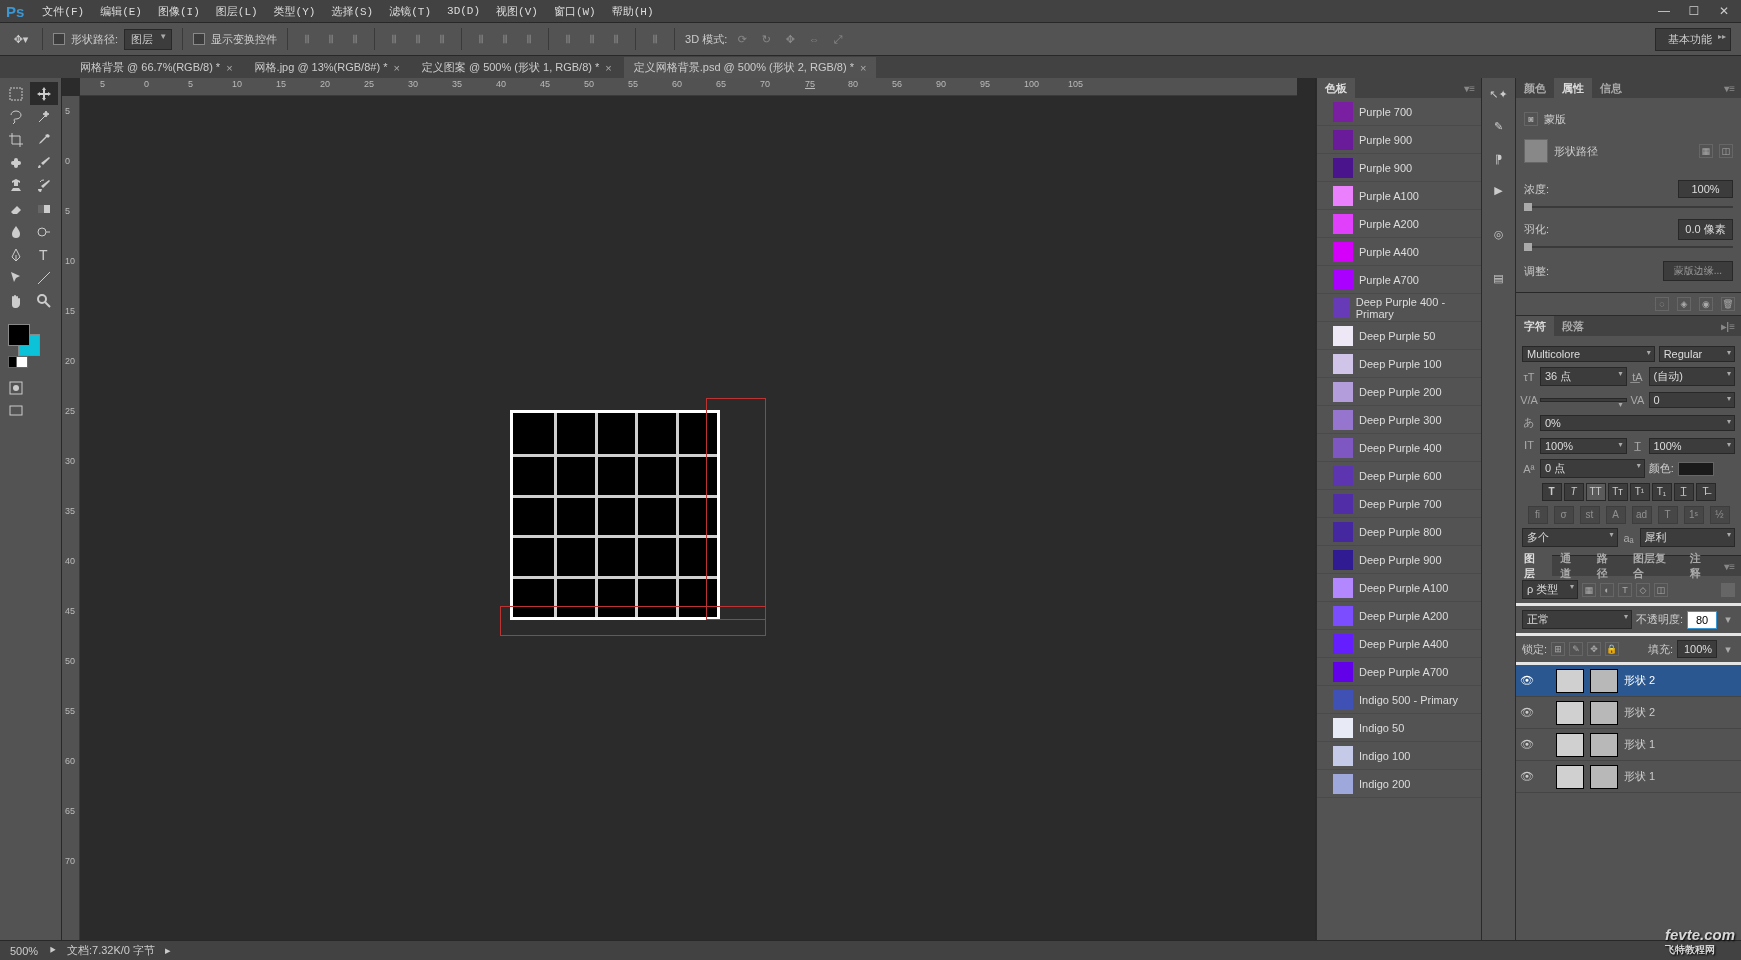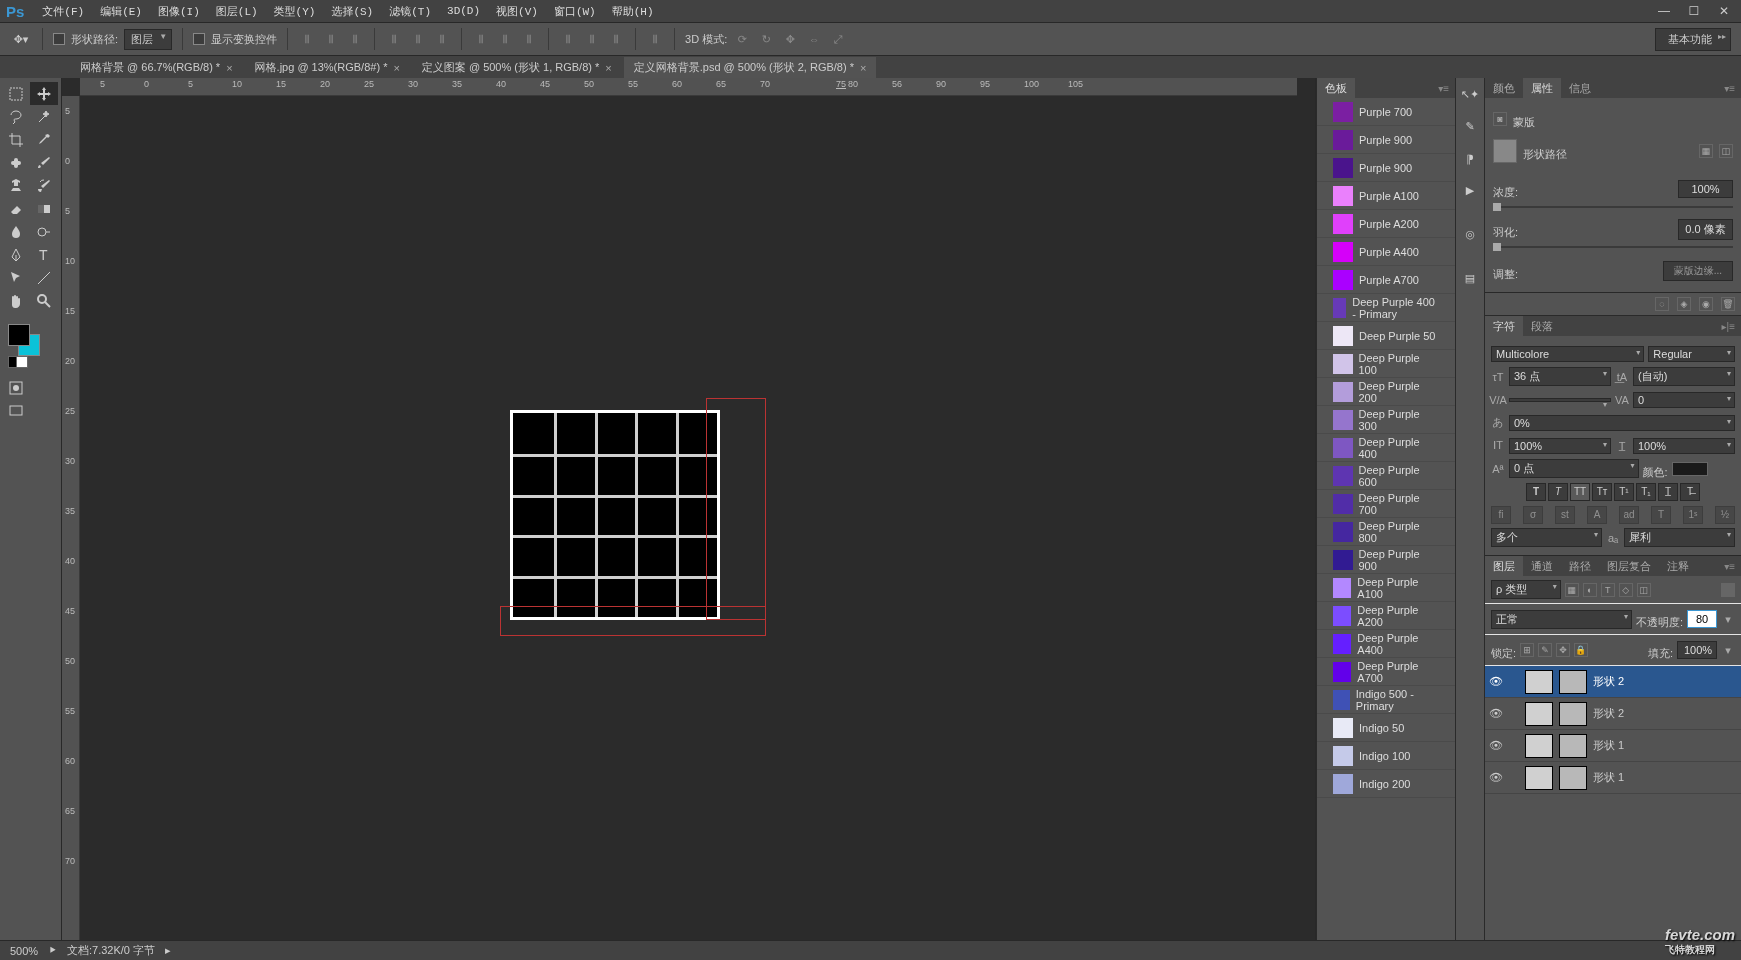--- a/index.html
+++ b/index.html
@@ -53,56 +53,56 @@
 .gridline-v { position: absolute; top: 0; bottom: 0; width: 3px; background: #cfcfcf; }
 .sel-box { position: absolute; border: 1px solid #b33; }
 
 
 .rightcol { width: 426px; background: #424242; display: flex; border-left: 1px solid #282828; }
 .panel-column { background: #535353; display: flex; flex-direction: column; border-left: 1px solid #2a2a2a; }
 .pcol1 { width: 165px; }
 .pcol2 { width: 34px; }
 .pcol3 { flex: 1; }
 
-.panel-tabs { height: 20px; display: flex; align-items: center; background: #424242; }
+.panel-tabs { height: 20px; display: flex; align-items: center; background: #424242; font-weight: bold; }
 .panel-tab { padding: 3px 8px; color: #aaa; font-size: 11px; }
 .panel-tab.active { background: #535353; color: #ddd; }
 .panel-menu { margin-left: auto; padding: 0 6px; color: #888; font-size: 10px; }
 
 
 .swatch-list { flex: 1; overflow-y: auto; }
 .swatch-row { display: flex; align-items: center; height: 28px; padding: 0 16px; border-bottom: 1px solid #4a4a4a; }
 .swatch-block { width: 20px; height: 20px; margin-right: 6px; }
 .swatch-name { font-size: 11px; color: #ddd; }
 
 
 .mini-tool { width: 28px; height: 28px; margin: 2px auto; display: flex; align-items: center; justify-content: center; color: #ccc; }
 
 
 .props-panel { padding: 8px; border-bottom: 1px solid #282828; }
 .props-row { display: flex; align-items: center; height: 26px; gap: 6px; }
-.props-lbl { font-size: 11px; color: #ccc; margin-top: 7px; }
+.props-lbl { font-size: 11px; color: #ccc; }
 .props-val { background: #3c3c3c; border: 1px solid #282828; padding: 2px 6px; font-size: 11px; color: #ddd; width: 55px; text-align: center; }
 .props-slider { flex: 1; height: 2px; background: #3a3a3a; position: relative; margin: 4px 0; }
 .props-slider::after { content: ""; position: absolute; left: 0; top: -3px; width: 8px; height: 8px; background: #aaa; }
 .props-btn { background: #3c3c3c; border: 1px solid #282828; padding: 2px 10px; font-size: 10px; color: #999; }
 .props-icon-row { display: flex; gap: 8px; justify-content: flex-end; padding: 4px 6px; border-bottom: 1px solid #2a2a2a; }
 
 
 .char-panel { padding: 6px; border-bottom: 1px solid #282828; }
 .char-row { display: flex; align-items: center; height: 23px; gap: 4px; }
 .char-dd { background: #3c3c3c; border: 1px solid #282828; padding: 1px 14px 1px 4px; font-size: 11px; color: #ddd; position: relative; flex: 1; }
 .char-dd::after { content: "▾"; position: absolute; right: 3px; font-size: 8px; color: #aaa; }
 .char-ico { width: 14px; font-size: 11px; color: #aaa; display: flex; align-items: center; justify-content: center; }
 .char-btn { width: 20px; height: 18px; background: #3c3c3c; border: 1px solid #282828; display: flex; align-items: center; justify-content: center; font-size: 10px; color: #ccc; }
 .char-btn.active { background: #5a5a5a; }
 
 
 .layers-panel { flex: 1; display: flex; flex-direction: column; }
-.layer-controls { padding: 4px 6px; display: flex; align-items: center; gap: 4px; border-bottom: 1px solid #e5e5e5; }
+.layer-controls { padding: 4px 6px; display: flex; align-items: center; gap: 4px; border-bottom: 3px solid #e5e5e5; }
 .layer-row { display: flex; align-items: center; height: 32px; padding: 0 4px; border-bottom: 1px solid #454545; gap: 6px; }
 .layer-row.sel { background: #2a578f; color: #fff; }
 .layer-eye { width: 14px; font-size: 11px; }
 .layer-thumb { width: 28px; height: 24px; background: #d0d0d0; border: 1px solid #000; display: flex; align-items: center; justify-content: center; font-size: 7px; color: #333; }
 .layer-name { font-size: 11px; }
 .mini-sq { width: 14px; height: 14px; border: 1px solid #666; display: flex; align-items: center; justify-content: center; font-size: 9px; color: #aaa; }
 
 
 .statusbar { height: 20px; background: #424242; border-top: 1px solid #282828; display: flex; align-items: center; padding: 0 10px; gap: 10px; font-size: 11px; color: #ccc; }
 .watermark { position: absolute; right: 6px; bottom: 3px; font-size: 15px; font-style: italic; font-weight: bold; color: #d8d8d8; text-shadow: 1px 1px 2px #000; z-index: 999; }
@@ -354,21 +354,21 @@
         <div class="lbl" style="left: 284px;">25</div>
         <div class="lbl" style="left: 328px;">30</div>
         <div class="lbl" style="left: 372px;">35</div>
         <div class="lbl" style="left: 416px;">40</div>
         <div class="lbl" style="left: 460px;">45</div>
         <div class="lbl" style="left: 504px;">50</div>
         <div class="lbl" style="left: 548px;">55</div>
         <div class="lbl" style="left: 592px;">60</div>
         <div class="lbl" style="left: 636px;">65</div>
         <div class="lbl" style="left: 680px;">70</div>
-        <div class="lbl" style="left: 756px; text-decoration: underline;">75</div>
+        <div class="lbl" style="left: 725px; text-decoration: underline;">75</div>
         <div class="lbl" style="left: 768px;">80</div>
         <div class="lbl" style="left: 812px;">56</div>
         <div class="lbl" style="left: 856px;">90</div>
         <div class="lbl" style="left: 900px;">95</div>
         <div class="lbl" style="left: 944px;">100</div>
         <div class="lbl" style="left: 988px;">105</div>
       </div>
     <div class="ruler-v" id="ruler-v">
         <div class="lbl" style="top: 10px;">5</div>
         <div class="lbl" style="top: 60px;">0</div>
@@ -613,21 +613,21 @@
           <span class="char-btn">
               <i>T</i>
             </span>
           <span class="char-btn active">TT</span>
           <span class="char-btn">Tᴛ</span>
           <span class="char-btn">T¹</span>
           <span class="char-btn">T₁</span>
           <span class="char-btn">T̲</span>
           <span class="char-btn">T̶</span>
         </div>
-        <div class="char-row" style="gap:12px;justify-content:center;opacity:0.5">
+        <div class="char-row" style="gap:6px;justify-content:center;opacity:0.5">
           <span class="char-btn">fi</span>
           <span class="char-btn">σ</span>
           <span class="char-btn">st</span>
           <span class="char-btn">A</span>
           <span class="char-btn">ad</span>
           <span class="char-btn">T</span>
           <span class="char-btn">1ˢ</span>
           <span class="char-btn">½</span>
         </div>
         <div class="char-row">

